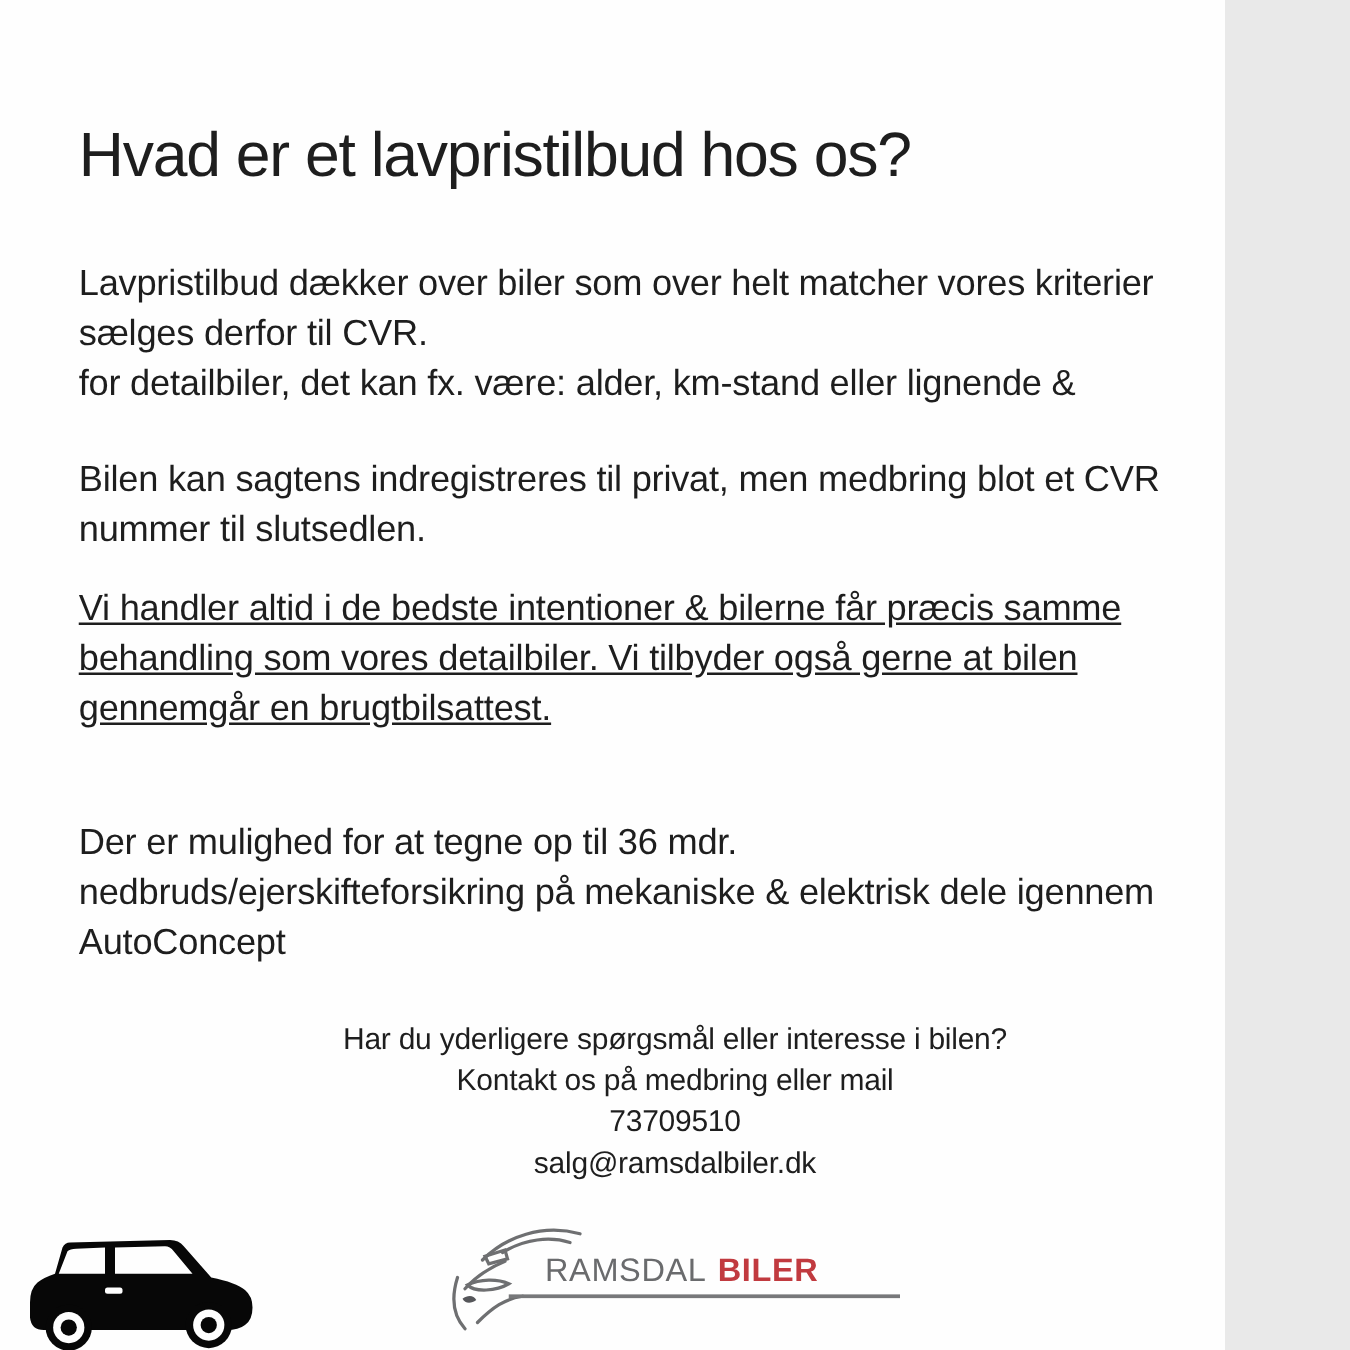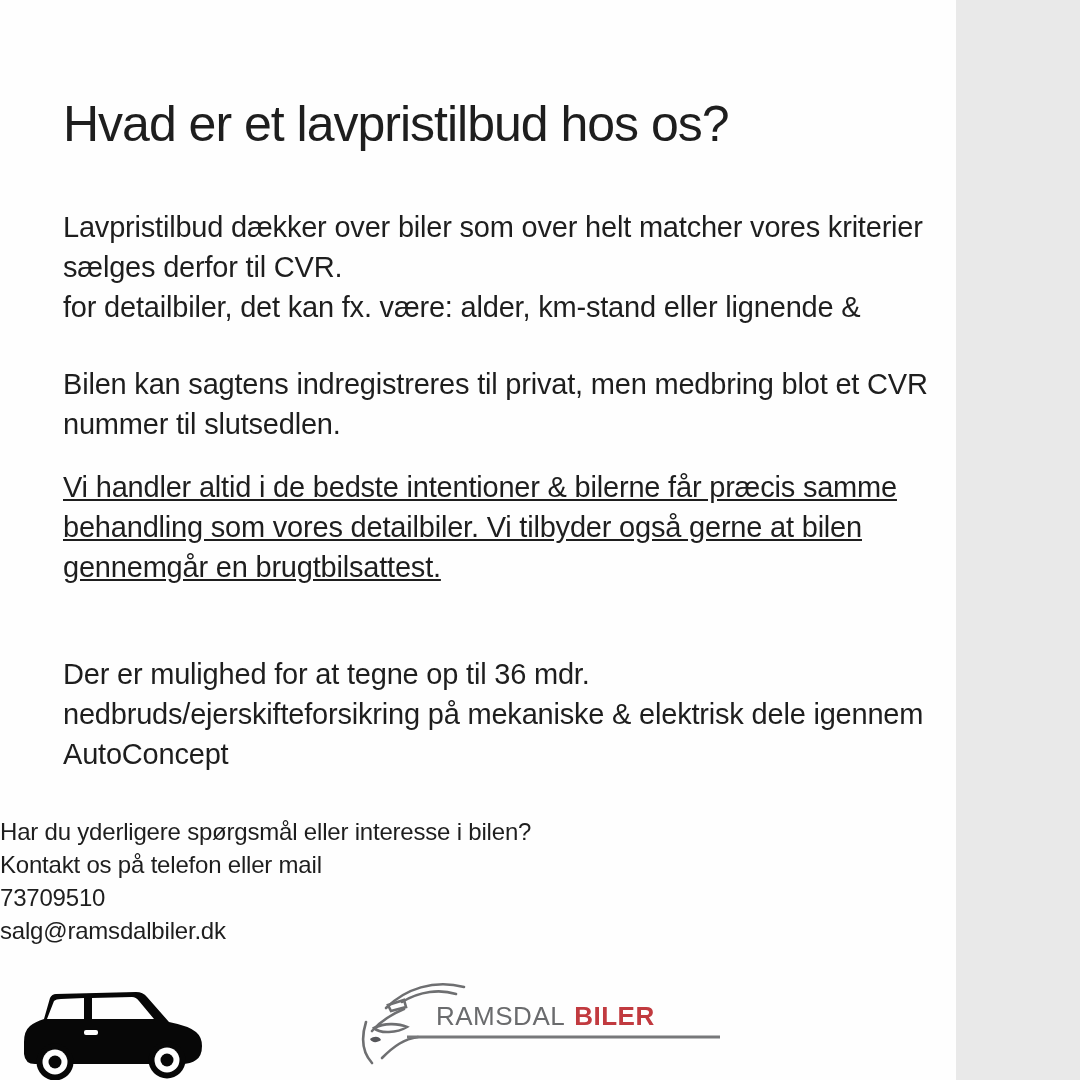--- a/index.html
+++ b/index.html
@@ -4,20 +4,21 @@
 <style>
   html, body { margin: 0; padding: 0; background: #e9e9e9; }
   .page {
     position: relative;
     width: 956px;
     height: 1080px;
     background: #fefefe;
     overflow: hidden;
     font-family: "Liberation Sans", "DejaVu Sans", sans-serif;
     color: #1e1e1e;
+    padding-left: 24px;
   }
   .heading {
     position: absolute;
     left: 63px;
     top: 94px;
     font-size: 50px;
     line-height: 60px;
     font-weight: 400;
     letter-spacing: -1px;
     white-space: nowrap;
@@ -31,21 +32,21 @@
   }
   #para-1 { top: 207px; }
   #para-2 { top: 364px; }
   #para-3 { top: 467px; text-decoration: underline; }
   #para-4 { top: 654px; }
   .contact {
     position: absolute;
     left: 0;
     top: 815px;
     width: 1080px;
-    text-align: left;
+    text-align: center;
   }
   .contact .cline {
     font-size: 24px;
     line-height: 33px;
     letter-spacing: -0.2px;
     white-space: nowrap;
   }
   .car-icon-wrap {
     position: absolute;
     left: 20px;
@@ -97,21 +98,21 @@
   </div>
 
   <div class="para" id="para-4">
     <div class="line">Der er mulighed for at tegne op til 36 mdr.</div>
     <div class="line">nedbruds/ejerskifteforsikring på mekaniske &amp; elektrisk dele igennem</div>
     <div class="line">AutoConcept</div>
   </div>
 
   <div class="contact">
     <div class="cline">Har du yderligere spørgsmål eller interesse i bilen?</div>
-    <div class="cline">Kontakt os på telefon eller mail</div>
+    <div class="cline">Kontakt os på medbring eller mail</div>
     <div class="cline">73709510</div>
     <div class="cline">salg@ramsdalbiler.dk</div>
   </div>
 
   <div class="car-icon-wrap">
     <svg width="185" height="100" viewBox="0 0 185 100" xmlns="http://www.w3.org/2000/svg">
 
       <path fill="#070707" d="M 36 9 L 116 7 Q 123 7 127 12 L 149 37 Q 169 41 176 47 Q 182 52 182 61 Q 182 71 176 75 Q 171 79 161 79 L 15 79 Q 5 79 4 69 L 4 57 Q 4 46 10 41 Q 15 37 24 34 L 30 13 Q 32 9 36 9 Z"></path>
 
       <path fill="#fefefe" d="M 41 14 L 64 13 L 64 34 L 27 34 L 34 16 Q 36 14 41 14 Z"></path>

